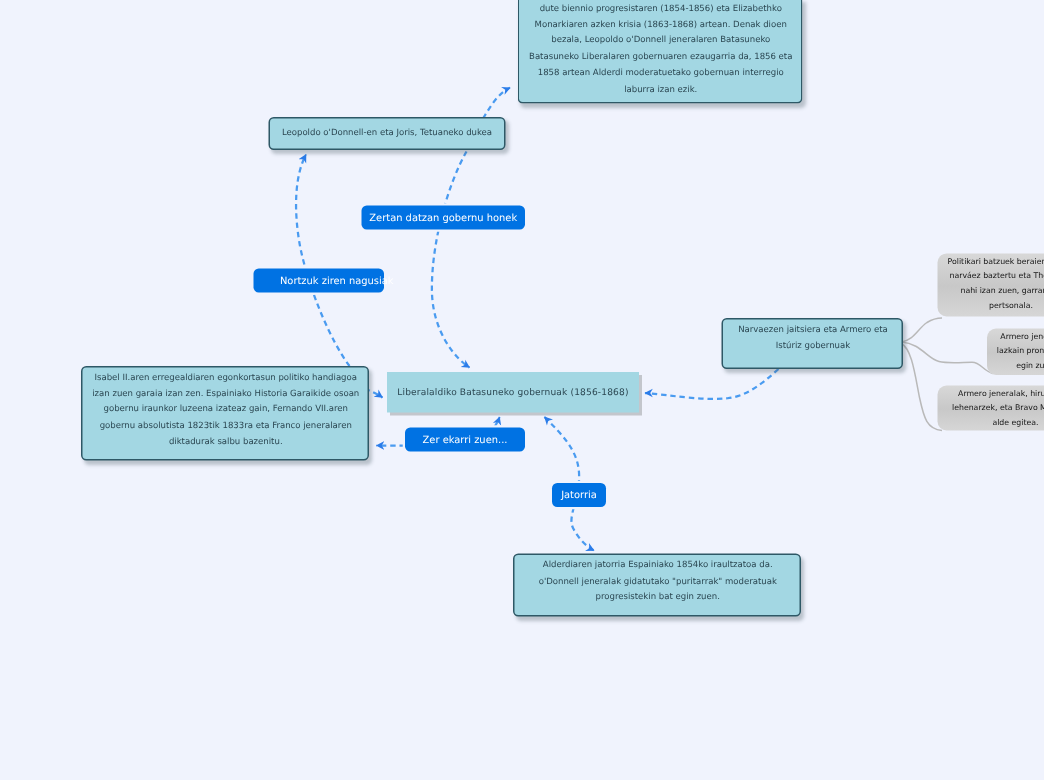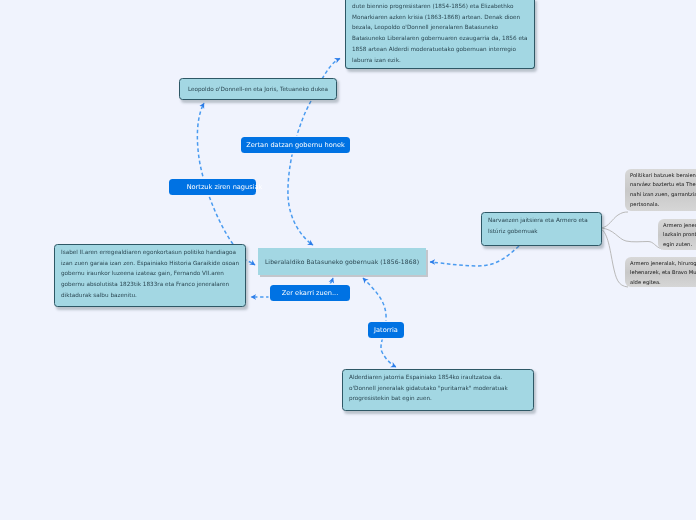--- a/index.html
+++ b/index.html
@@ -1,21 +1,21 @@
 <!DOCTYPE html>
 <html><head>
 <meta charset="utf-8">
 <style>
 html,body{margin:0;padding:0;}
 body{width:696px;height:520px;overflow:hidden;background:#f0f3fd;
   font-family:"DejaVu Sans",sans-serif;-webkit-font-smoothing:antialiased;}
 #stage{position:relative;width:696px;height:520px;}
 svg.edges{position:absolute;left:0;top:0;width:696px;height:520px;pointer-events:none;}
 
-.node{position:absolute;box-sizing:border-box;}
+.node{position:absolute;box-sizing:border-box;text-align:center;}
 
 
 .teal{background:#a3d7e3;border:1.5px solid #2e5866;border-radius:3.5px;
   color:#203a44;box-shadow:2px 2.5px 2.5px rgba(70,90,100,.32);}
 .teal .txt{font-family:"DejaVu Sans",sans-serif;font-size:5.7px;line-height:10.8px;
   letter-spacing:0px;color:#2b4752;}
 
 
 .blabel{background:#0072e3;border-radius:3.5px;color:#fff;font-size:6.6px;
   display:flex;align-items:center;justify-content:center;letter-spacing:0;

